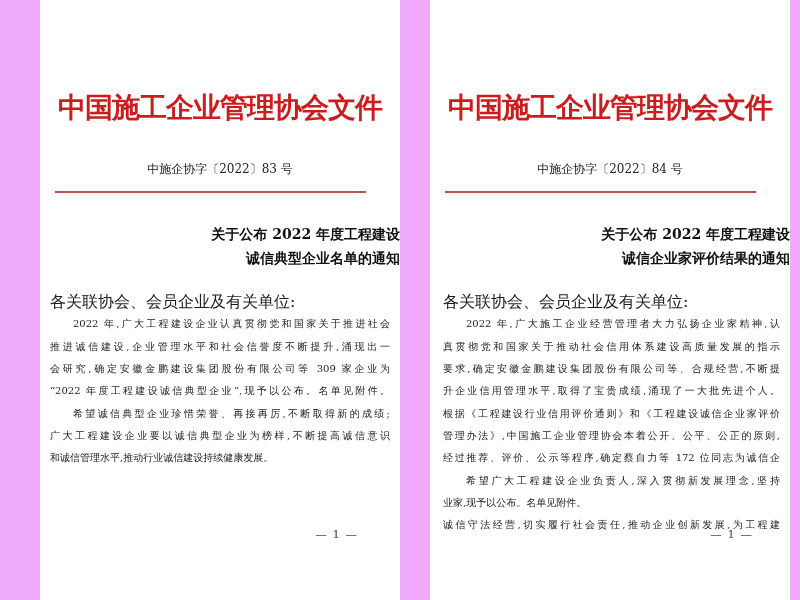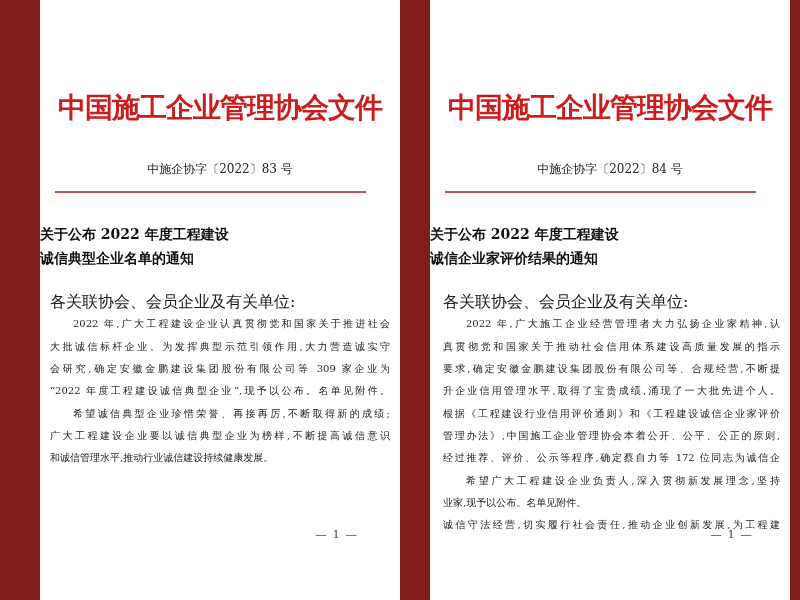--- a/index.html
+++ b/index.html
@@ -4,21 +4,21 @@
 <style>
   html, body {
     margin: 0;
     padding: 0;
     background: #ffffff;
   }
   .canvas {
     position: relative;
     width: 800px;
     height: 600px;
-    background: #7f1d1d;
+    background: #f0abfc;
     overflow: hidden;
     font-family: "DejaVu Serif", "Liberation Serif", serif;
     color: #1c1c1c;
   }
   .page {
     position: absolute;
     top: 0;
     width: 360px;
     height: 600px;
     background: #ffffff;
@@ -57,21 +57,21 @@
     width: 311px;
     height: 2px;
     background: #c0504f;
   }
   .doc-title {
     position: absolute;
     top: 222px;
     left: 0;
     right: 0;
     margin: 0;
-    text-align: left;
+    text-align: right;
     font-size: 14px;
     line-height: 24px;
     font-weight: bold;
     color: #111111;
   }
   .body {
     position: absolute;
     top: 291px;
     left: 10px;
     right: 10px;
@@ -116,21 +116,21 @@
     <div class="doc-number">中施企协字〔2022〕83 号</div>
     <div class="red-rule"></div>
     <h1 class="doc-title">
       <div>关于公布 2022 年度工程建设</div>
       <div>诚信典型企业名单的通知</div>
     </h1>
     <div class="body">
       <div class="salutation">各关联协会、会员企业及有关单位:</div>
       <div>
           <div class="bline indent">2022 年,广大工程建设企业认真贯彻党和国家关于推进社会</div>
-          <div class="bline">大批诚信标杆企业。为发挥典型示范引领作用,大力营造诚实守</div>
+          <div class="bline">推进诚信建设,企业管理水平和社会信誉度不断提升,涌现出一</div>
           <div class="bline">会研究,确定安徽金鹏建设集团股份有限公司等 309 家企业为</div>
           <div class="bline">“2022 年度工程建设诚信典型企业”,现予以公布。名单见附件。</div>
           <div class="bline indent">希望诚信典型企业珍惜荣誉、再接再厉,不断取得新的成绩;</div>
           <div class="bline">广大工程建设企业要以诚信典型企业为榜样,不断提高诚信意识</div>
           <div class="bline nofill">和诚信管理水平,推动行业诚信建设持续健康发展。</div>
         </div>
     </div>
     <div class="page-number">— 1 —</div>
   </section>
 

